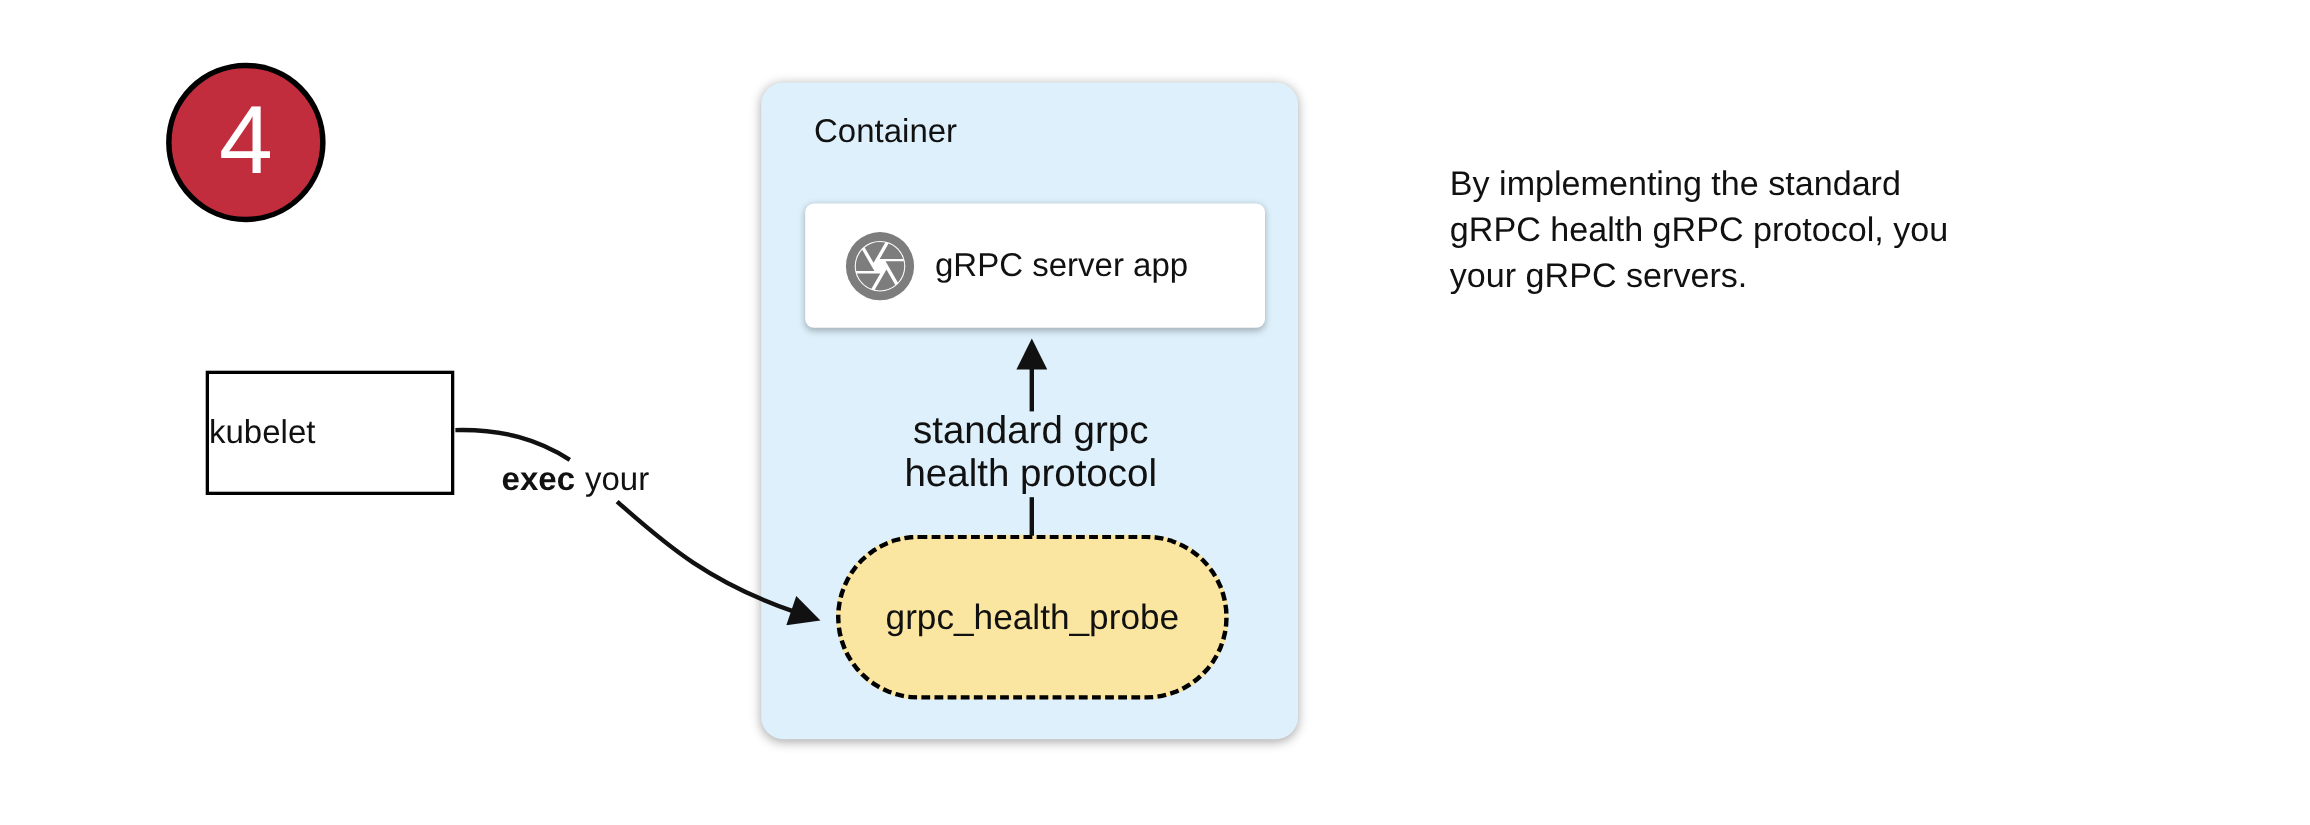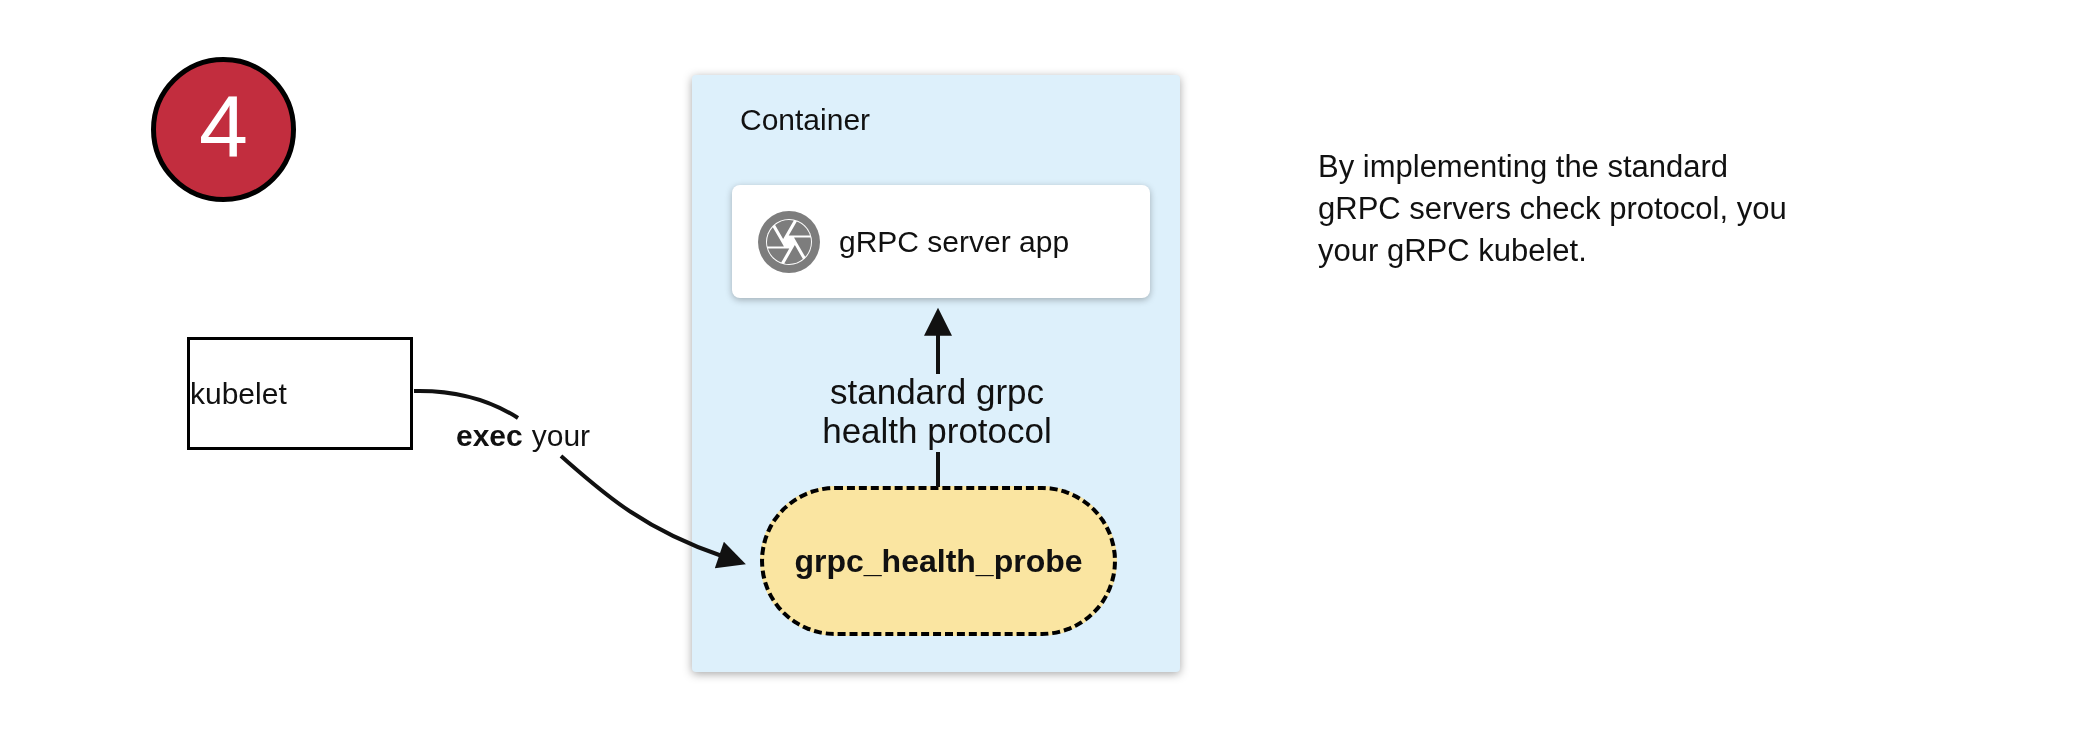--- a/index.html
+++ b/index.html
@@ -37,47 +37,47 @@
   
   .exec-label{
     position:absolute;left:456px;top:419px;
     font-size:30px;display:flex;gap:9px;white-space:nowrap;
   }
   .exec-label .b{font-weight:bold;}
   
   .container-panel{
     position:absolute;left:692px;top:75px;width:488px;height:597px;
     background:var(--container-blue);
-    border-radius:4px;
+    border-radius:20px;
     box-shadow:0 2px 10px rgba(0,0,0,0.35);
   }
   .container-title{
     position:absolute;left:48px;top:28px;font-size:30px;
   }
   .server-card{
     position:absolute;left:40px;top:110px;width:418px;height:113px;
     background:#fff;border-radius:8px;
     box-shadow:0 2px 7px rgba(0,0,0,0.28);
     display:flex;align-items:center;gap:18px;
-    padding-left:25px;box-sizing:border-box;
+    padding-left:36px;box-sizing:border-box;
   }
   .server-label{font-size:30px;}
   .protocol-label{
     position:absolute;left:95px;top:297px;width:300px;
     text-align:center;font-size:35px;line-height:39px;
   }
   .probe-pill{
     position:absolute;left:68px;top:411px;width:357px;height:150px;
     background:var(--pill-yellow);
     border:4px dashed #000;border-radius:76px;
     box-sizing:border-box;
     display:flex;flex-direction:column;align-items:center;justify-content:center;
     line-height:40px;
   }
-  .pill-name{font-weight:bold;font-size:32px;}
+  .pill-name{font-weight:normal;font-size:32px;}
   .pill-sub{font-size:31px;}
   
   .note{
     position:absolute;left:1318px;top:110px;width:540px;
     font-size:31px;line-height:42px;margin-top:36px;
   }
   
   .arrows{position:absolute;left:0;top:0;pointer-events:none;}
 </style>
 </head>
@@ -117,22 +117,22 @@
       <div>health protocol</div>
     </div>
 
     <div class="probe-pill">
       <div class="pill-name">grpc_health_probe</div>
     </div>
   </div>
 
   <div class="note">
     <div>By implementing the standard</div>
-    <div>gRPC servers check protocol, you</div>
-    <div>your gRPC kubelet.</div>
+    <div>gRPC health gRPC protocol, you</div>
+    <div>your gRPC servers.</div>
   </div>
 
   <svg class="arrows" width="2100" height="750" viewBox="0 0 2100 750">
     <defs>
       <marker id="arrowhead" viewBox="0 0 10 10" markerWidth="8" markerHeight="7" refX="1" refY="5" orient="auto">
         <path d="M0,0 L10,5 L0,10 Z" fill="#111111"></path>
       </marker>
     </defs>
 
     <path d="M414,391 C458,390 490,400 518,418" fill="none" stroke="#111" stroke-width="4"></path>

